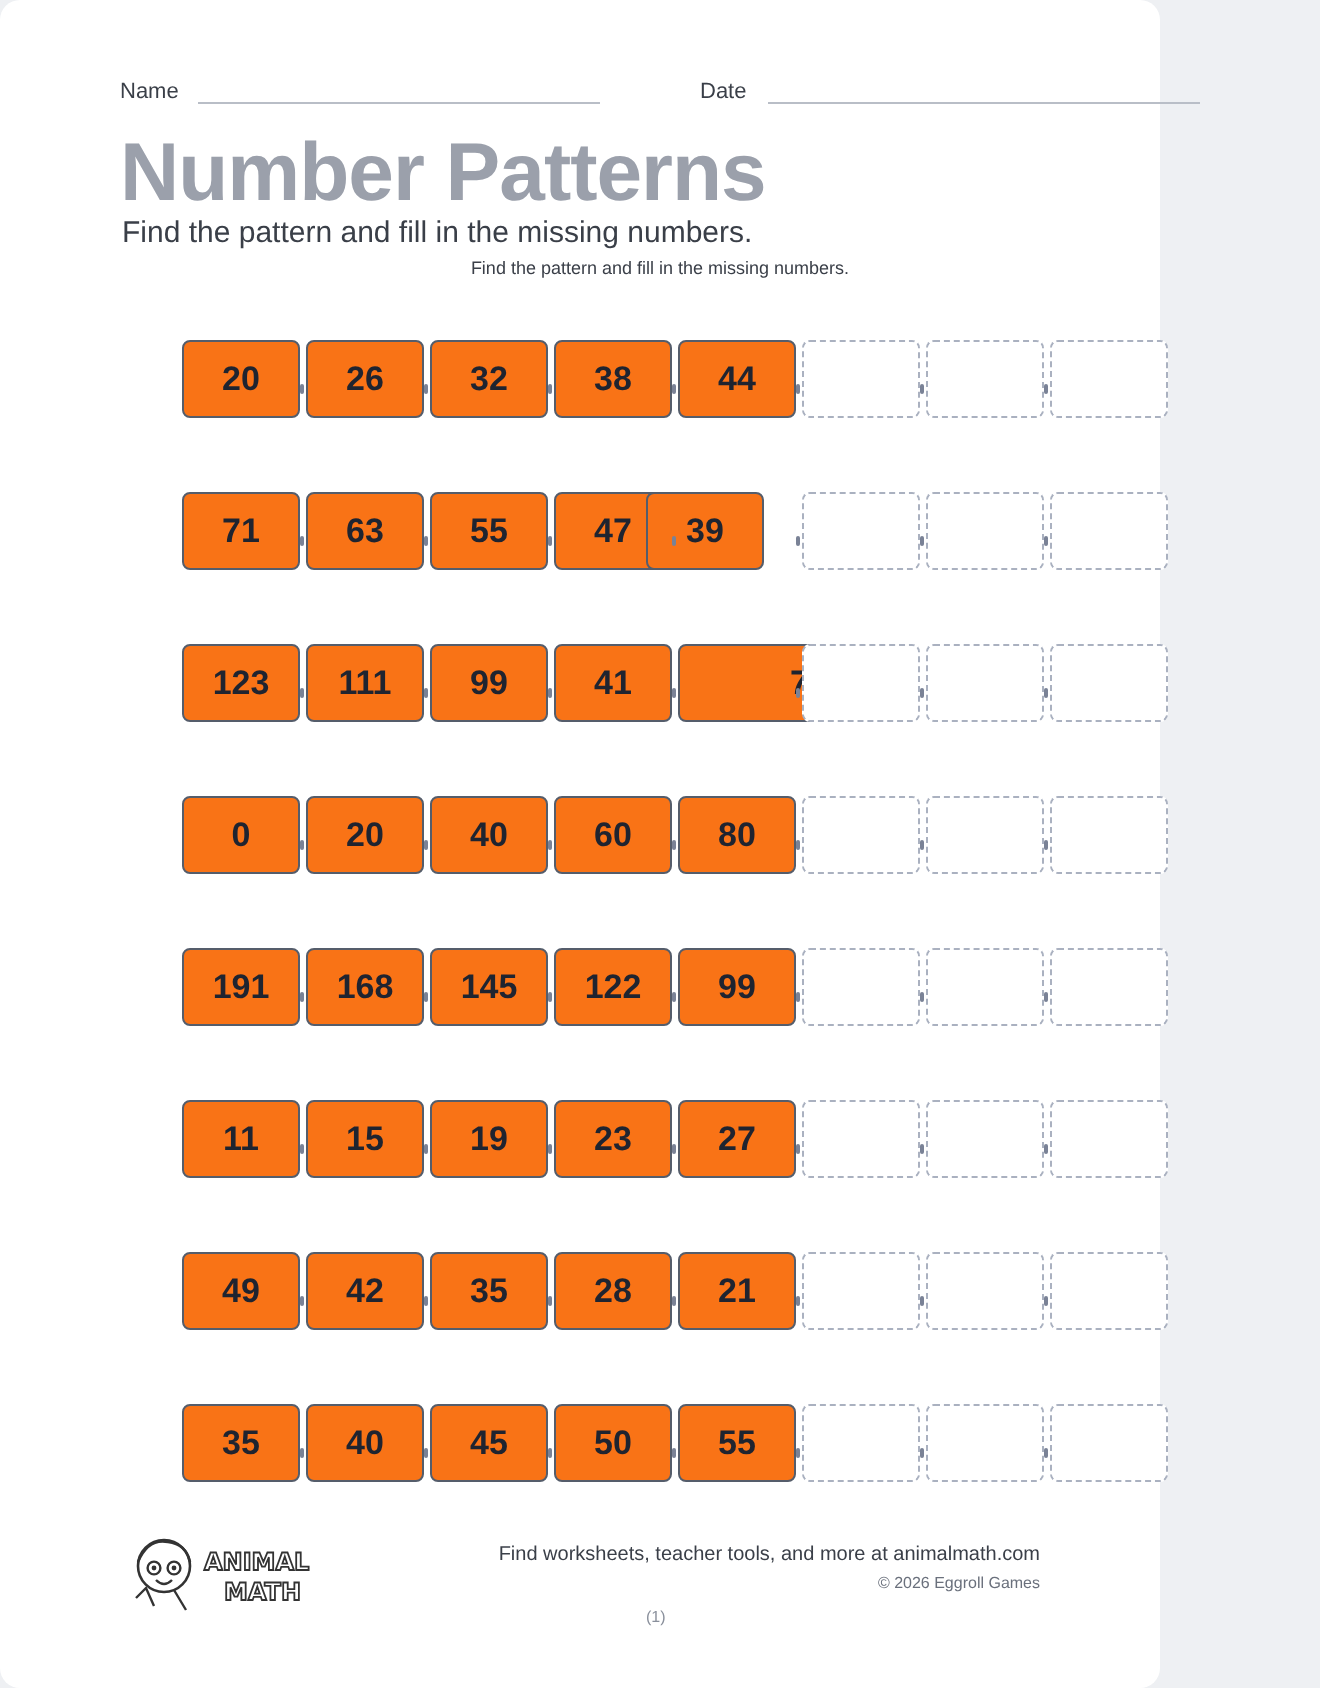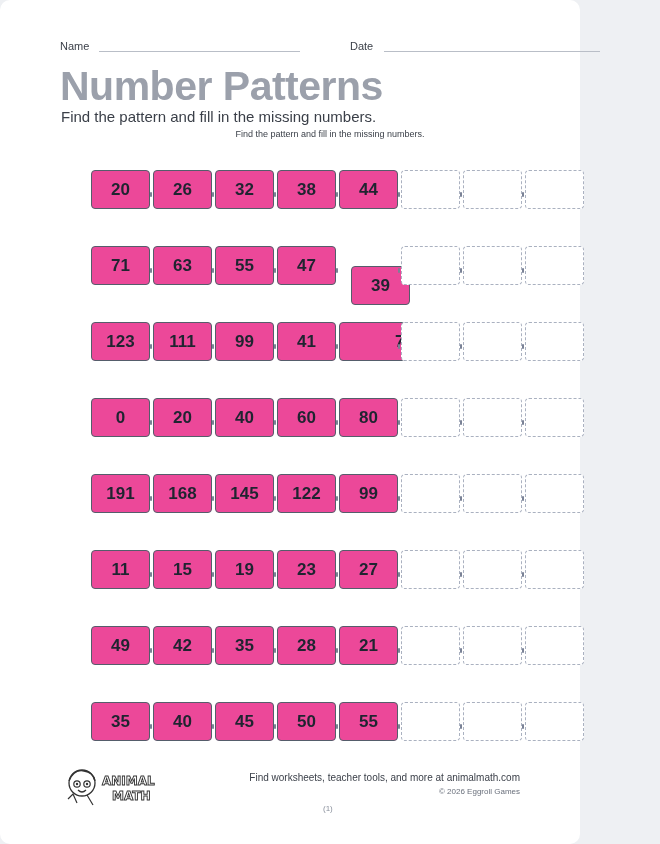--- a/index.html
+++ b/index.html
@@ -20,21 +20,21 @@
   .subtitle { position: absolute; left: 61px; top: 108px; font-size: 15px; color: #3a3f48; }
   .subtitle-small { position: absolute; left: 0; width: 660px; top: 129px; text-align: center; font-size: 9px; color: #3a3f48; padding-left: 0; }
   .subtitle-small span { position: relative; left: 0; }
   .rows { position: absolute; left: 91px; top: 170px; }
   .row { position: absolute; left: 0; height: 39px; width: 494px; }
   .cell {
     position: absolute; top: 0; width: 57px; height: 37px; border-radius: 4px;
     box-sizing: content-box; display: flex; align-items: center; justify-content: center;
     font-size: 17px; font-weight: bold; color: #1f2430;
   }
-  .cell.given { border: 1.5px solid #555d6b; background: #ec4899; }
+  .cell.given { border: 1.5px solid #555d6b; background: #f97316; }
   .cell.blank { border: 1.5px dashed #aab1c0; background: #fff; }
   .sep {
     position: absolute; top: 22px; width: 2px; height: 5px; background: #7a8296; border-radius: 1px;
   }
   .logo { position: absolute; left: 60px; top: 763px; width: 110px; height: 46px; }
   .footer-text { position: absolute; right: 60px; top: 772px; font-size: 10px; color: #3a3f48; text-align: right; }
   .footer-copy { position: absolute; right: 60px; top: 787px; font-size: 8px; color: #6a707c; text-align: right; }
   .page-num { position: absolute; left: 323px; top: 804px; font-size: 8px; color: #8a909c; }
 </style>
 </head>
@@ -69,21 +69,21 @@
         <div class="sep" style="left: 431px;"></div>
       </div>
       <div class="row" style="top: 76px;">
         <div class="cell given" style="left: 0px;">71</div>
         <div class="cell given" style="left: 62px;">63</div>
         <div class="sep" style="left: 59px;"></div>
         <div class="cell given" style="left: 124px;">55</div>
         <div class="sep" style="left: 121px;"></div>
         <div class="cell given" style="left: 186px;">47</div>
         <div class="sep" style="left: 183px;"></div>
-        <div class="cell given" style="left: 260px; margin-top: 20px;">39</div>
+        <div class="cell given" style="left: 232px;">39</div>
         <div class="sep" style="left: 245px;"></div>
         <div class="cell blank" style="left: 310px;"></div>
         <div class="sep" style="left: 307px;"></div>
         <div class="cell blank" style="left: 372px;"></div>
         <div class="sep" style="left: 369px;"></div>
         <div class="cell blank" style="left: 434px;"></div>
         <div class="sep" style="left: 431px;"></div>
       </div>
       <div class="row" style="top: 152px;">
         <div class="cell given" style="left: 0px;">123</div>

